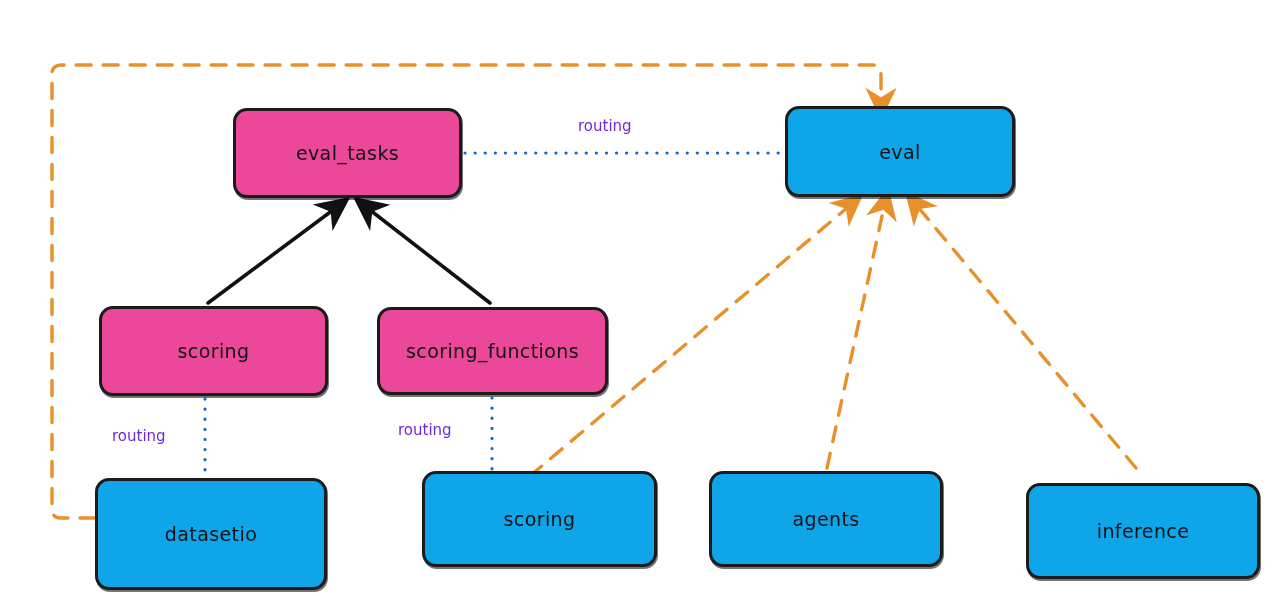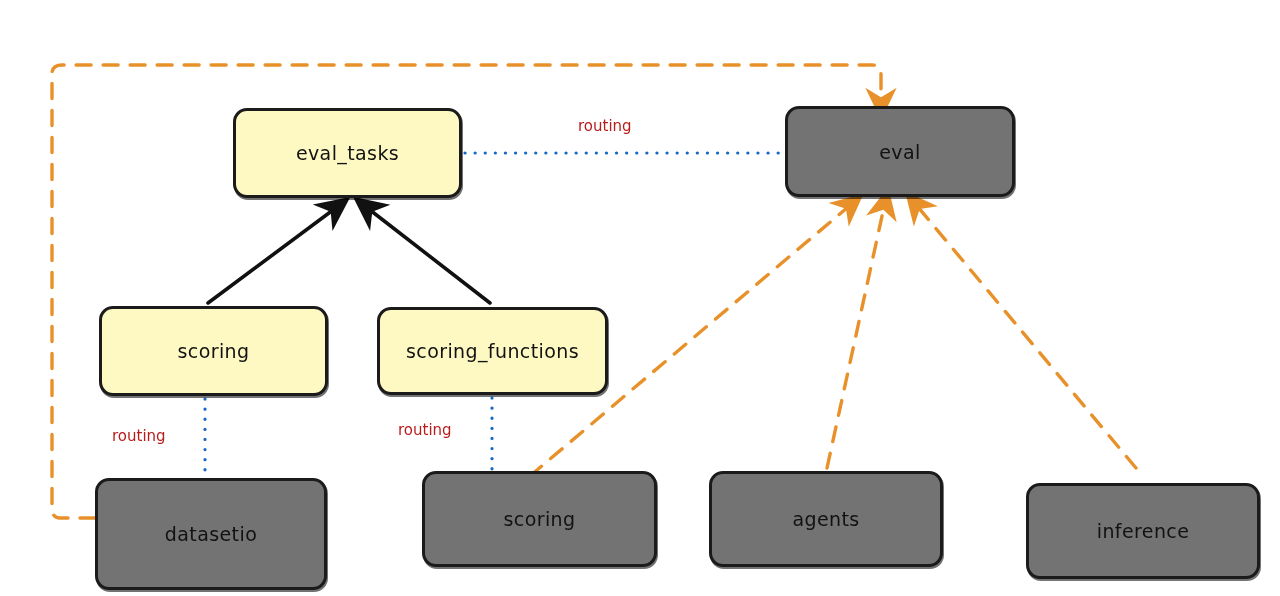--- a/index.html
+++ b/index.html
@@ -16,26 +16,26 @@
     box-sizing:border-box;
     border:3px solid #1b1b1b;
     border-radius:14px;
     display:flex;align-items:center;justify-content:center;
     font-size:19px;
     color:#121212;
     letter-spacing:.4px;
     font-family:"DejaVu Sans", sans-serif;
     box-shadow:1px 2px 0 rgba(0,0,0,.55);
   }
-  .node.blue{background:#fef9c3;}
-  .node.green{background:#737373;}
+  .node.blue{background:#ec4899;}
+  .node.green{background:#0ea5e9;}
   .node span{pointer-events:none;}
   .edge-label{
     position:absolute;
-    color:#b91c1c;
+    color:#6d28d9;
     font-size:15px;
     font-family:"DejaVu Sans", sans-serif;
     white-space:nowrap;
   }
 </style>
 </head>
 <body>
 
 <div id="stage">
 

